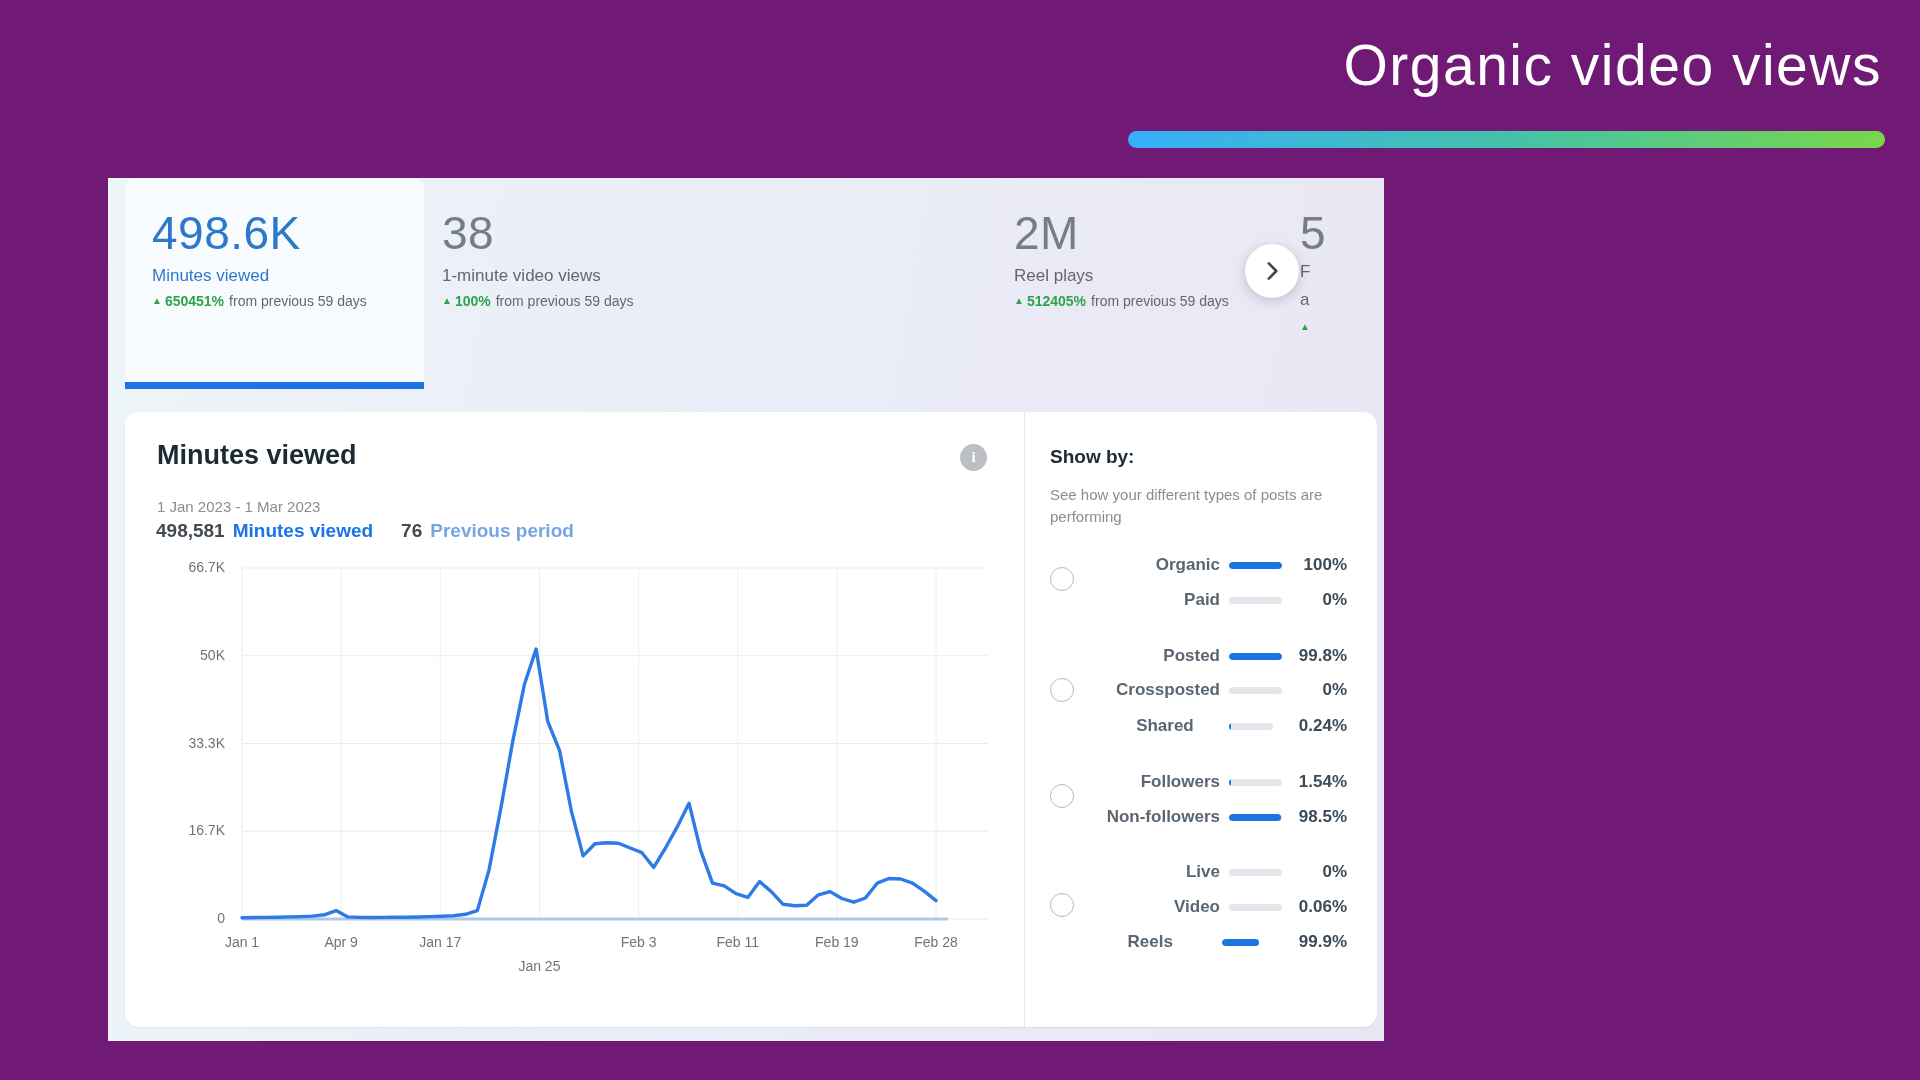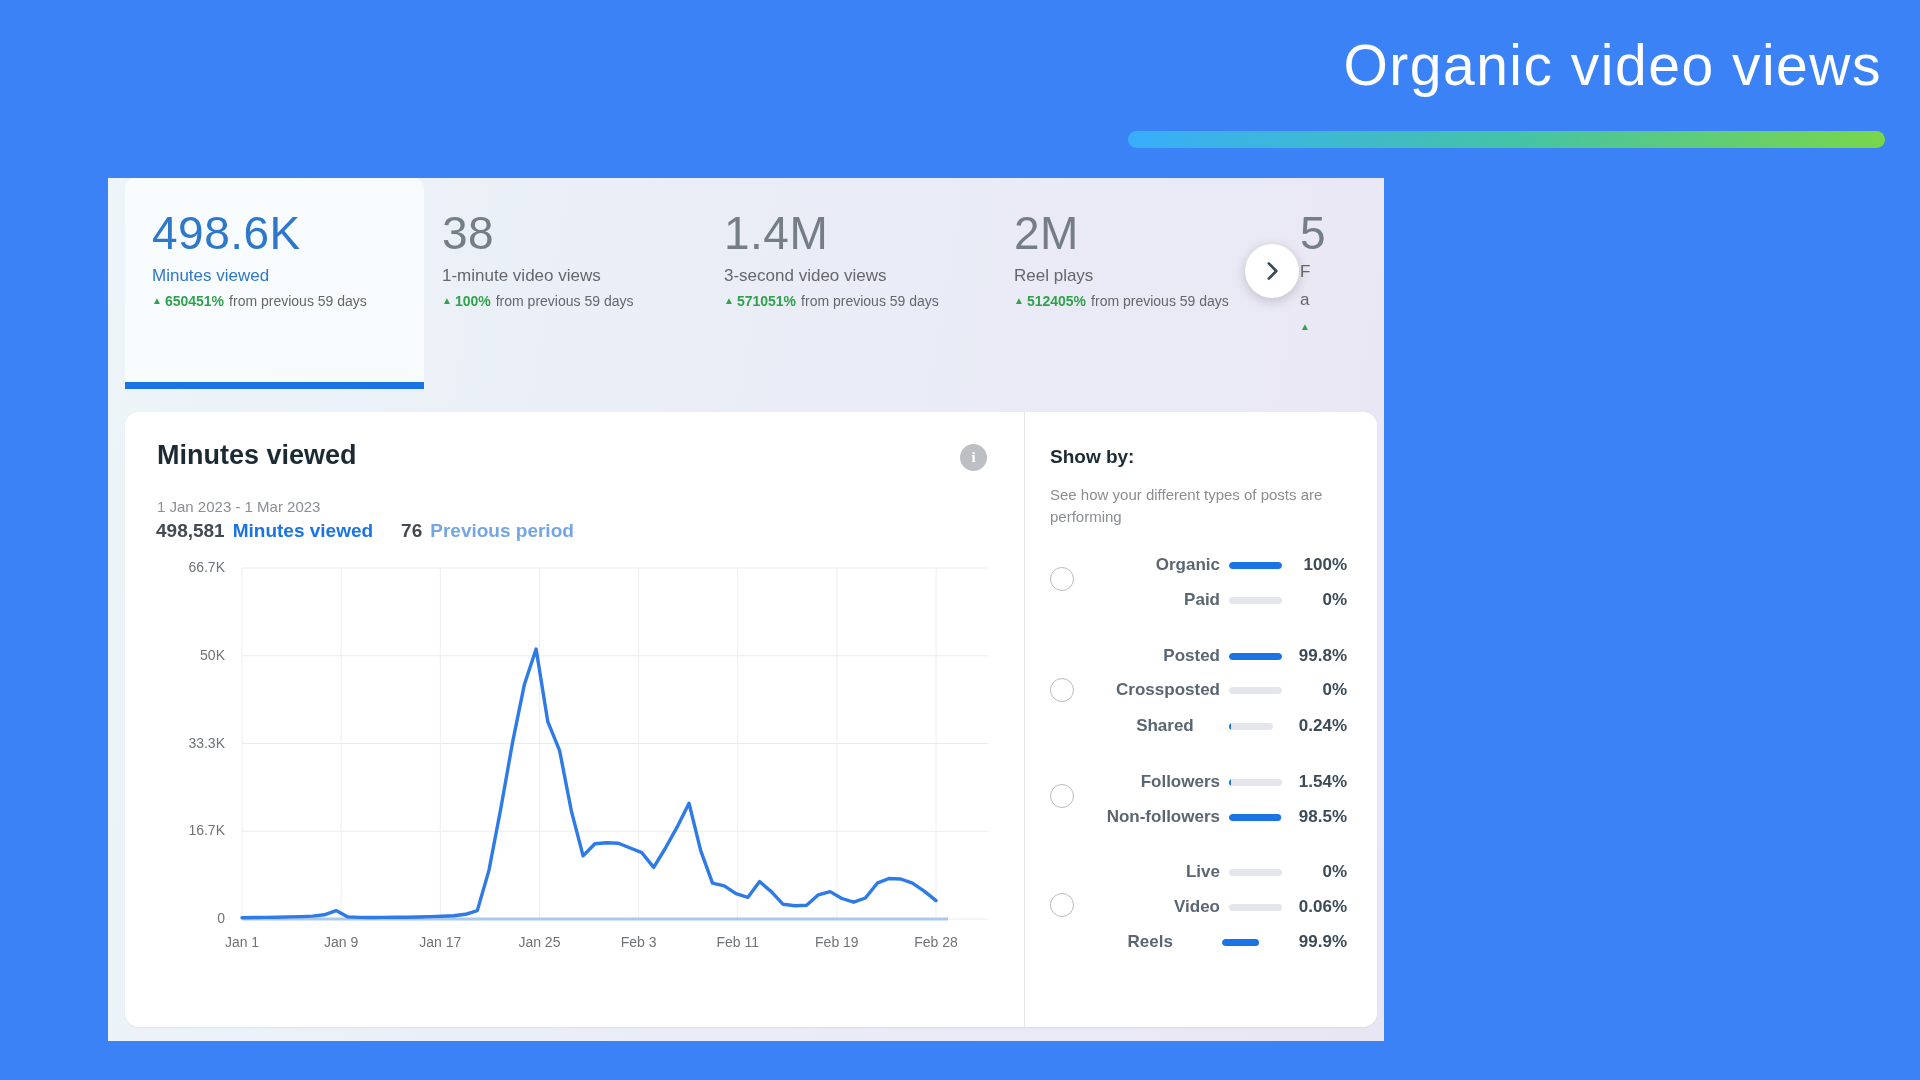--- a/index.html
+++ b/index.html
@@ -1,16 +1,16 @@
 <!DOCTYPE html>
 <html><head>
 <meta charset="utf-8">
 <style>
   html,body{margin:0;padding:0;background:#000;}
-  .slide{position:relative;width:1920px;height:1080px;background:#3b82f6;overflow:hidden;
+  .slide{position:relative;width:1920px;height:1080px;background:#701a75;overflow:hidden;
          font-family:"Liberation Sans",sans-serif;}
   .slide-title{position:absolute;top:32px;right:38px;color:#fff;font-size:57px;font-weight:300;
                letter-spacing:1.5px;white-space:nowrap;}
   .title-underline{position:absolute;left:1128px;top:131px;width:757px;height:17px;border-radius:9px;
                background:linear-gradient(90deg,#38aefb 0%,#45c3a5 52%,#79d64a 100%);}
   .dashboard{position:absolute;left:108px;top:178px;width:1276px;height:863px;overflow:hidden;
                background:linear-gradient(100deg,#edf5f9 0%,#eaeef7 40%,#e9e6f4 100%);}
   
   .card{position:absolute;top:0;height:211px;}
   .card1{left:17px;width:299px;background:rgba(250,253,255,.85);border-radius:10px 10px 0 0;}
@@ -82,27 +82,20 @@
     </div>
 
     <div class="card card2">
       <div class="card-value">38</div>
       <div class="card-label">1-minute video views</div>
       <div class="card-delta">
         <span class="tri">▲</span><span class="delta-pct">100%</span><span>from previous 59 days</span>
       </div>
     </div>
 
-    <div class="card card3">
-      <div class="card-value">1.4M</div>
-      <div class="card-label">3-second video views</div>
-      <div class="card-delta">
-        <span class="tri">▲</span><span class="delta-pct">571051%</span><span>from previous 59 days</span>
-      </div>
-    </div>
 
     <div class="card card4">
       <div class="card-value">2M</div>
       <div class="card-label">Reel plays</div>
       <div class="card-delta">
         <span class="tri">▲</span><span class="delta-pct">512405%</span><span>from previous 59 days</span>
       </div>
     </div>
 
     <div class="card card5">
@@ -147,23 +140,23 @@
             <line x1="694" y1="6" x2="694" y2="357" stroke="#edeef2" stroke-width="1"></line>
             <line x1="0" y1="357" x2="706" y2="357" stroke="#abc8ee" stroke-width="3"></line>
             <polyline points="0.0,355.7 11.8,355.5 23.5,355.4 35.3,355.2 47.1,354.9 58.8,354.6 70.6,354.1 82.3,352.8 94.1,348.6 105.9,354.9 117.6,355.4 129.4,355.5 141.2,355.4 152.9,355.3 164.7,355.2 176.4,355.0 188.2,354.6 200.0,354.3 211.7,353.8 223.5,352.3 235.3,348.6 247.0,308.1 258.8,246.5 270.5,180.7 282.3,122.8 294.1,87.0 305.8,159.7 317.6,188.6 329.4,249.1 341.1,293.9 352.9,281.7 364.6,280.7 376.4,281.2 388.2,286.0 399.9,290.7 411.7,305.4 423.5,286.0 435.2,264.9 447.0,241.2 458.7,288.6 470.5,321.2 482.3,323.8 494.0,331.7 505.8,335.4 517.6,319.6 529.3,329.6 541.1,342.3 552.8,343.8 564.6,343.3 576.4,332.8 588.1,329.6 599.9,336.5 611.7,340.2 623.4,336.0 635.2,321.2 646.9,316.5 658.7,317.0 670.5,321.2 682.2,329.1 694.0,338.6" fill="none" stroke="#2e7ae6" stroke-width="3.4" stroke-linejoin="round" stroke-linecap="round"></polyline>
           </svg>
       <div class="y-lab" style="top: 348px;">0</div>
           <div class="y-lab" style="top: 260.25px;">16.7K</div>
           <div class="y-lab" style="top: 172.5px;">33.3K</div>
           <div class="y-lab" style="top: 84.75px;">50K</div>
           <div class="y-lab" style="top: -3px;">66.7K</div>
           <div class="x-lab" style="left: -40px;">Jan 1</div>
-          <div class="x-lab" style="left: 59.1429px;">Jan 9</div>
+          <div class="x-lab" style="left: 59.1429px;">Apr 9</div>
           <div class="x-lab" style="left: 158.286px;">Jan 17</div>
-          <div class="x-lab" style="left: 257.429px;">Jan 25</div>
+          <div class="x-lab" style="left: 257.429px; margin-top: 24px;">Jan 25</div>
           <div class="x-lab" style="left: 356.571px;">Feb 3</div>
           <div class="x-lab" style="left: 455.714px;">Feb 11</div>
           <div class="x-lab" style="left: 554.857px;">Feb 19</div>
           <div class="x-lab" style="left: 654px;">Feb 28</div>
         </div>
 
       <div class="divider"></div>
 
       <div class="showby-heading">Show by:</div>
       <div class="showby-desc">See how your different types of posts are performing</div>

